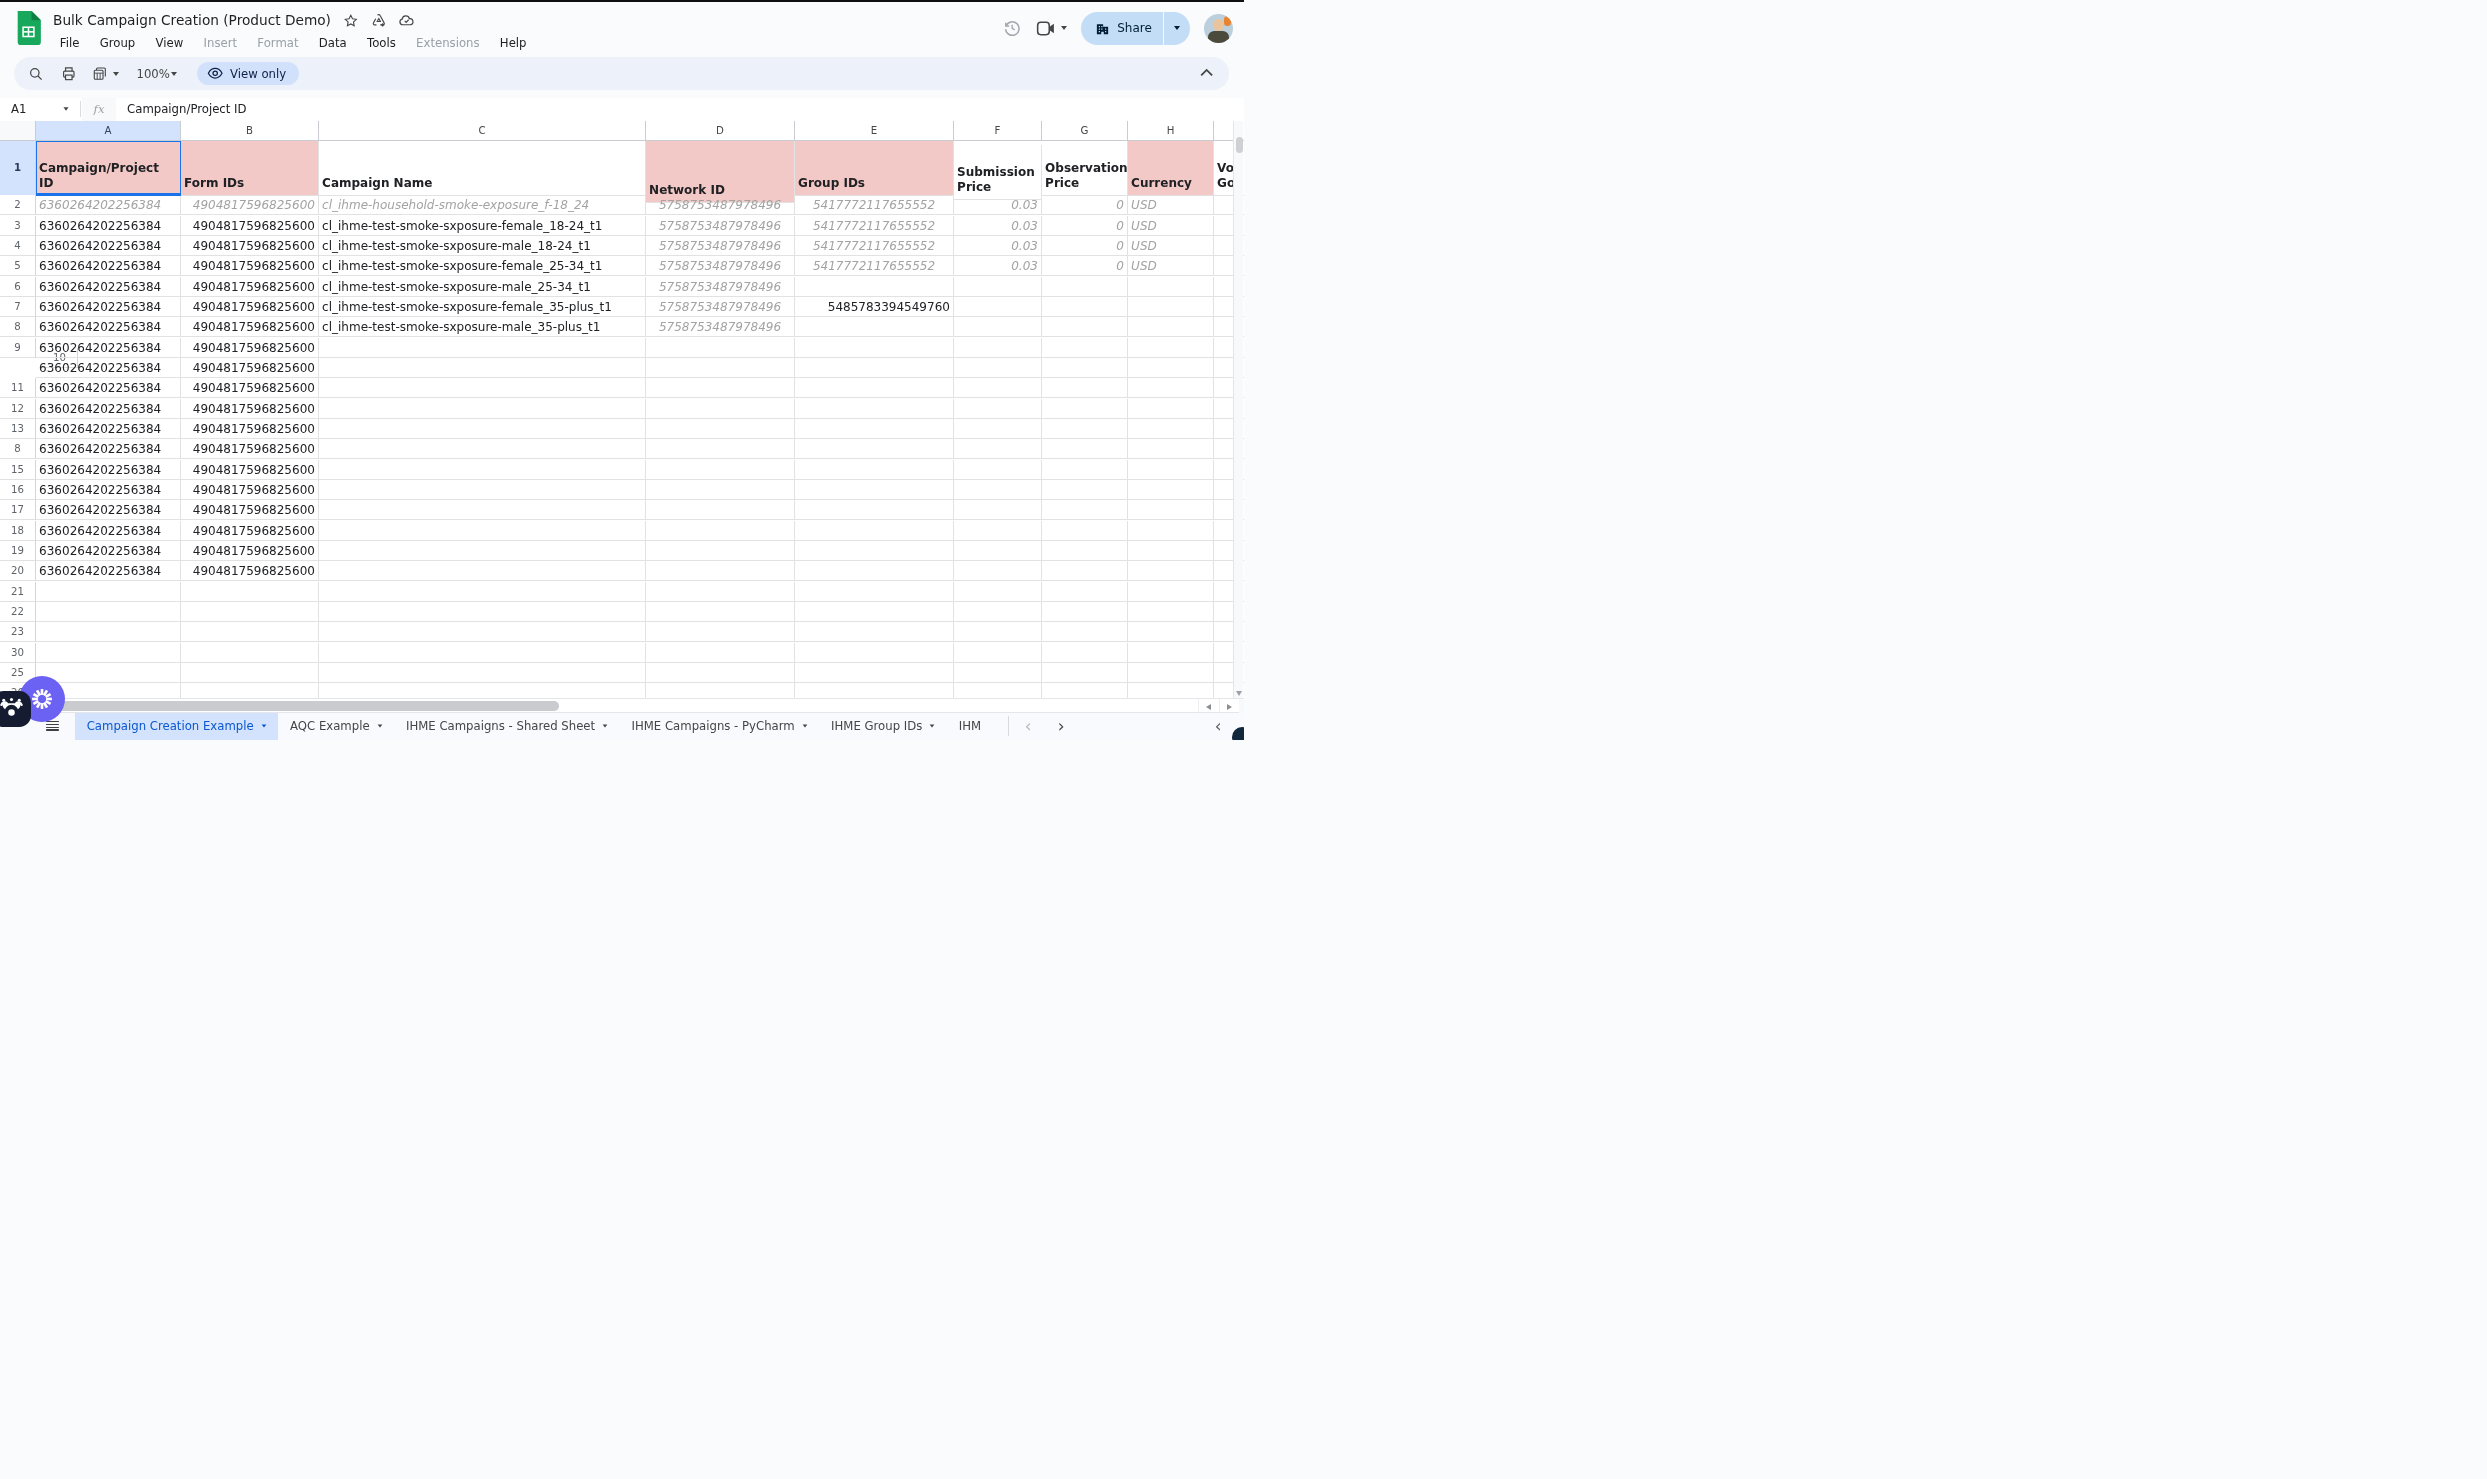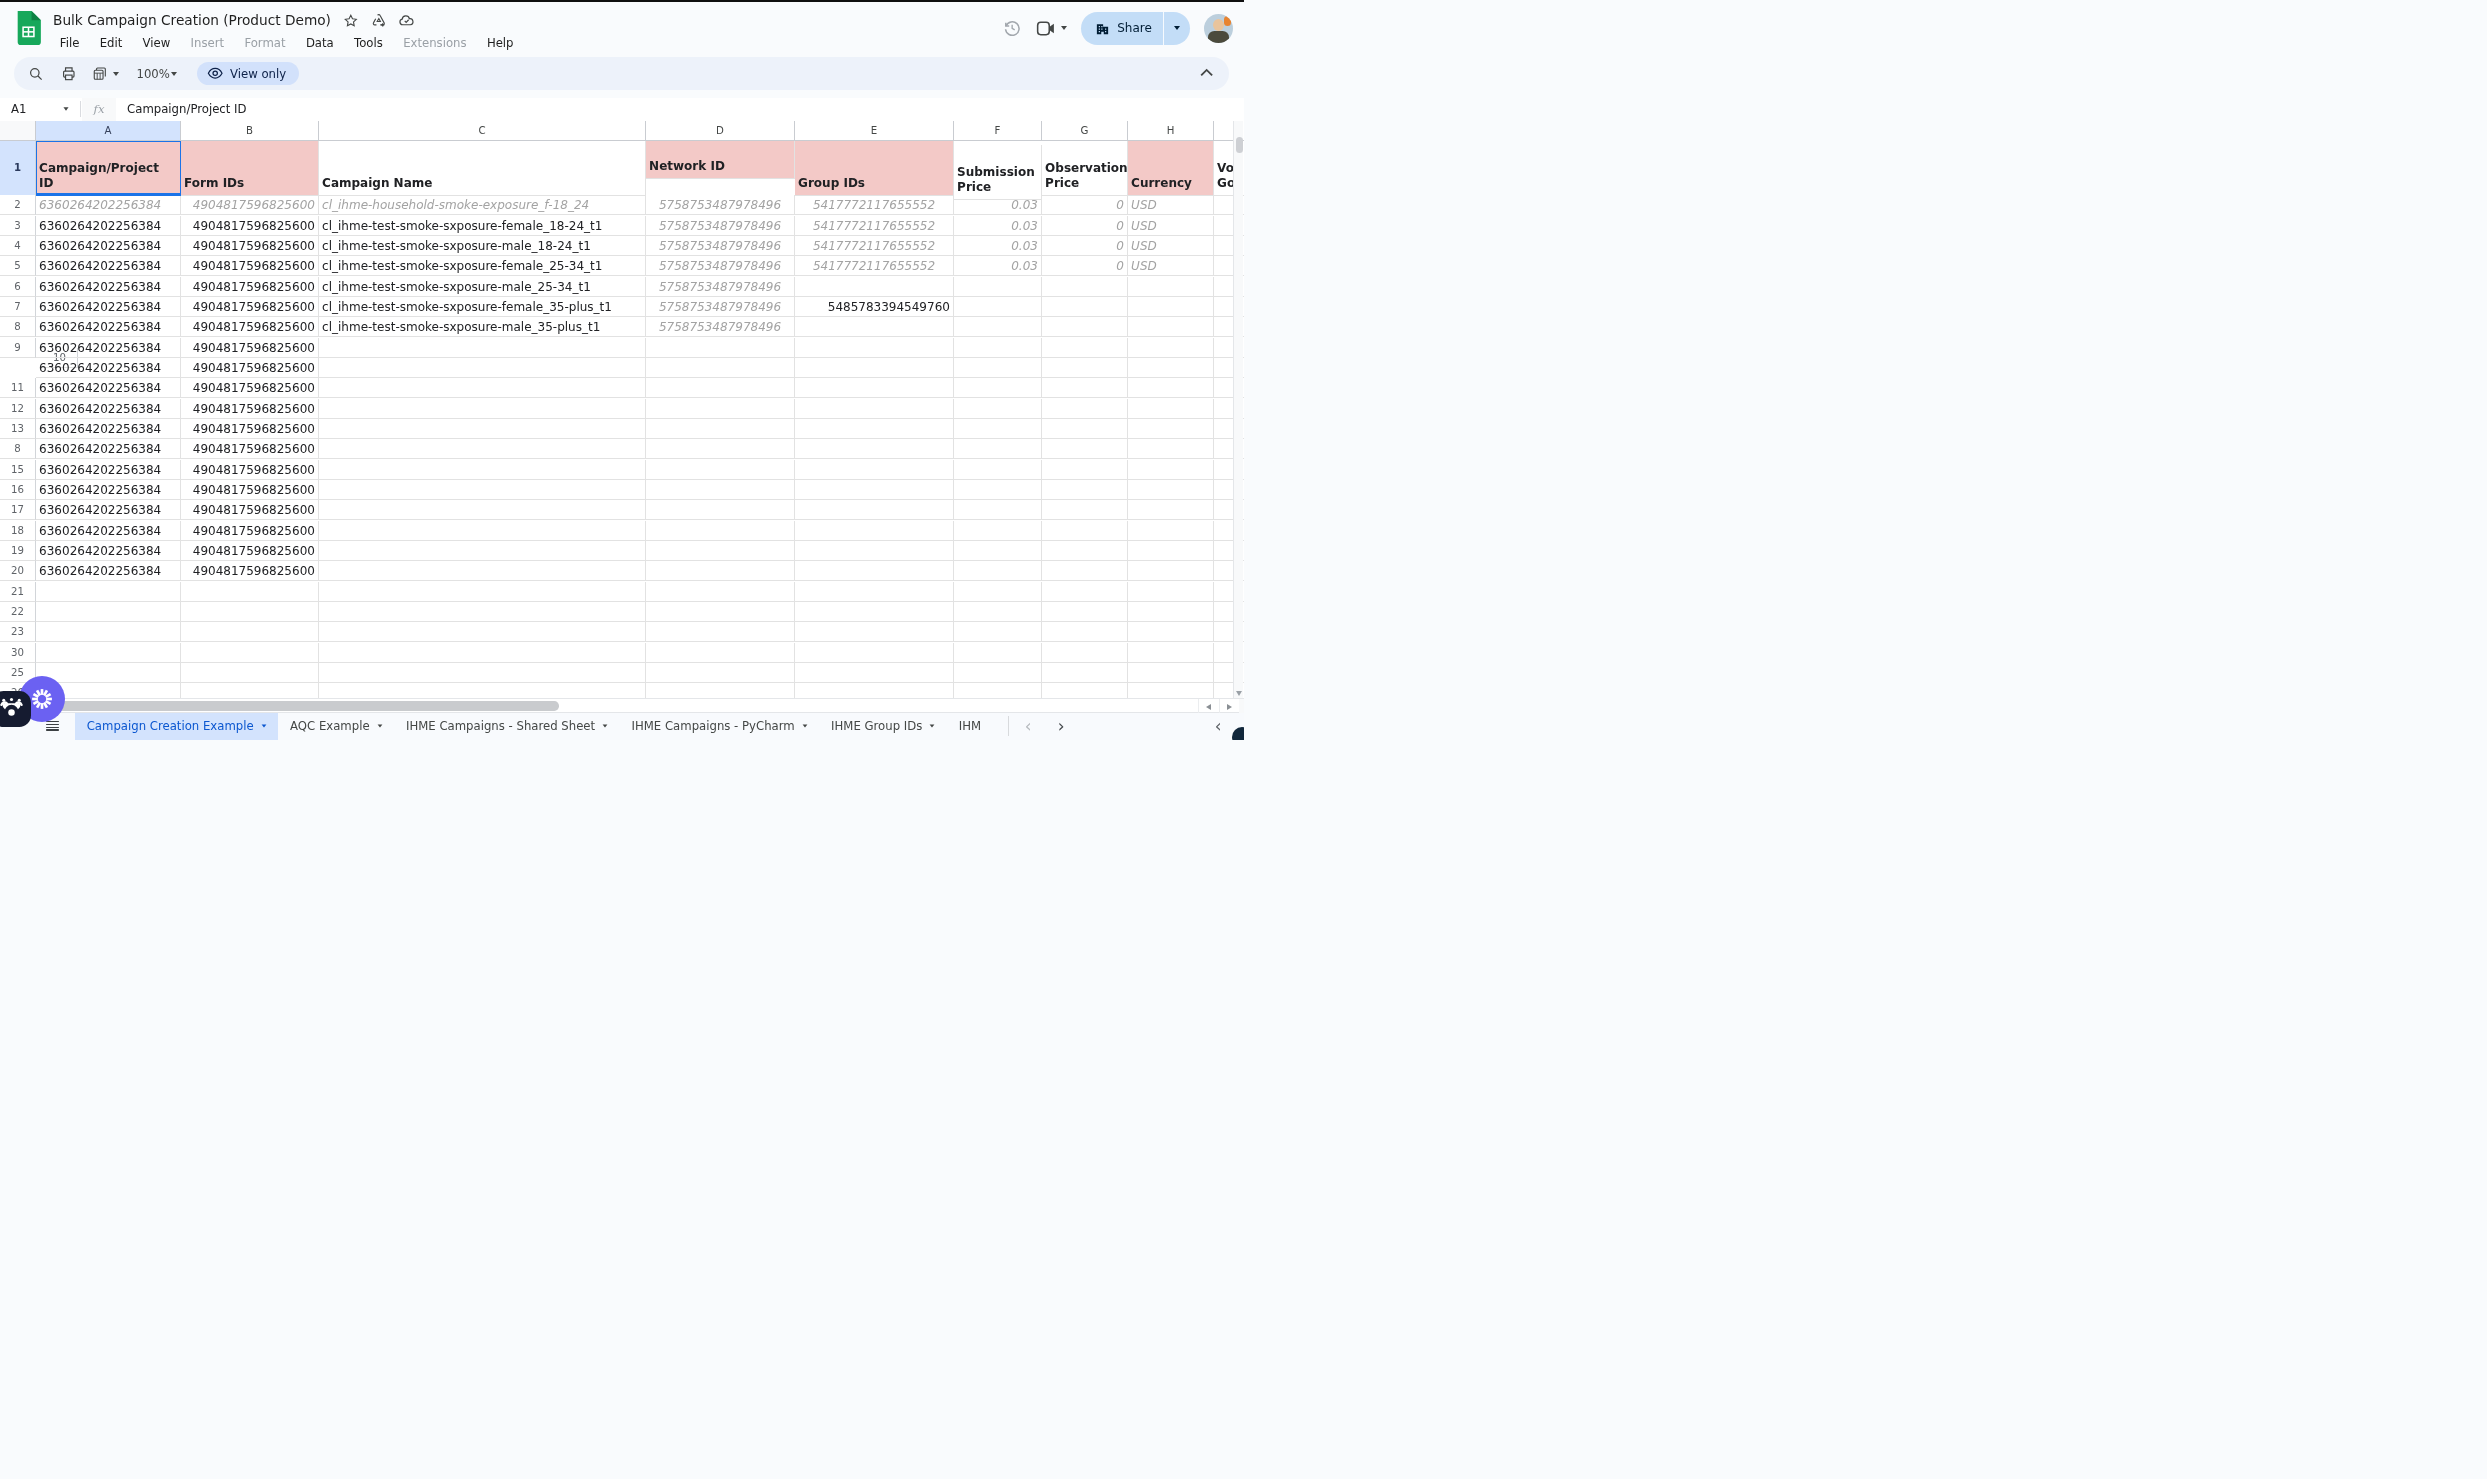--- a/index.html
+++ b/index.html
@@ -141,21 +141,21 @@
     <span class="title-ic">
       <svg width="17" height="17" viewBox="0 0 24 24" fill="none" stroke="currentColor" stroke-width="1.7">
           <path d="M6.5 18a4 4 0 0 1 -.6-7.9 5.2 5.2 0 0 1 10.2-.6A3.8 3.8 0 0 1 17.5 18Z"></path>
           <path d="M9.5 12.6l2 2 3.5-3.6"></path>
         </svg>
     </span>
   </div>
 
   <nav id="menu-row" class="abs">
       <div class="menu-item">File</div>
-      <div class="menu-item">Edit</div>
+      <div class="menu-item">Group</div>
       <div class="menu-item">View</div>
       <div class="menu-item disabled">Insert</div>
       <div class="menu-item disabled">Format</div>
       <div class="menu-item">Data</div>
       <div class="menu-item">Tools</div>
       <div class="menu-item disabled">Extensions</div>
       <div class="menu-item">Help</div>
     </nav>
 
   <div id="top-right" class="abs">
@@ -280,21 +280,21 @@
     <div class="rowhdr" style="top: 440px; height: 20.3px;">20</div>
     <div class="rowhdr" style="top: 461px; height: 20.3px;">21</div>
     <div class="rowhdr" style="top: 481px; height: 20.3px;">22</div>
     <div class="rowhdr" style="top: 501px; height: 20.3px;">23</div>
     <div class="rowhdr" style="top: 522px; height: 20.3px;">30</div>
     <div class="rowhdr" style="top: 542px; height: 20.3px; text-align: right;">25</div>
     <div class="rowhdr" style="top: 562px; height: 20.3px;">26</div>
     <div class="cell hdrcell al pink" style="left: 36px; width: 145px; top: 19.6px; height: 55px;">Campaign/Project ID</div>
     <div class="cell hdrcell al pink" style="left: 181px; width: 138px; top: 19.6px; height: 55px;">Form IDs</div>
     <div class="cell hdrcell al" style="left: 319px; width: 327px; top: 19.6px; height: 55px;">Campaign Name</div>
-    <div class="cell hdrcell al pink" style="left: 646px; width: 149px; top: 19.6px; height: 38px;">Network ID</div>
+    <div class="cell hdrcell al pink" style="left: 646px; width: 149px; top: 19.6px; height: 62px;">Network ID</div>
     <div class="cell hdrcell al pink" style="left: 795px; width: 159px; top: 19.6px; height: 55px;">Group IDs</div>
     <div class="cell hdrcell al" style="left: 954px; width: 88px; top: 24px; height: 55px;">Submission Price</div>
     <div class="cell hdrcell al" style="left: 1042px; width: 86px; top: 19.6px; height: 55px;">Observation Price</div>
     <div class="cell hdrcell al pink" style="left: 1128px; width: 86px; top: 19.6px; height: 55px;">Currency</div>
     <div class="cell hdrcell al" style="left: 1214px; width: 47px; top: 19.6px; height: 55px;">Vo
 Go</div>
     <div class="cell muted al" style="left: 36px; width: 145px; top: 74px; height: 20.3px;">6360264202256384</div>
     <div class="cell muted ar" style="left: 181px; width: 138px; top: 74px; height: 20.3px;">4904817596825600</div>
     <div class="cell muted al" style="left: 319px; width: 327px; top: 74px; height: 20.3px;">cl_ihme-household-smoke-exposure_f-18_24</div>
     <div class="cell muted ac" style="left: 646px; width: 149px; top: 74px; height: 20.3px;">5758753487978496</div>

